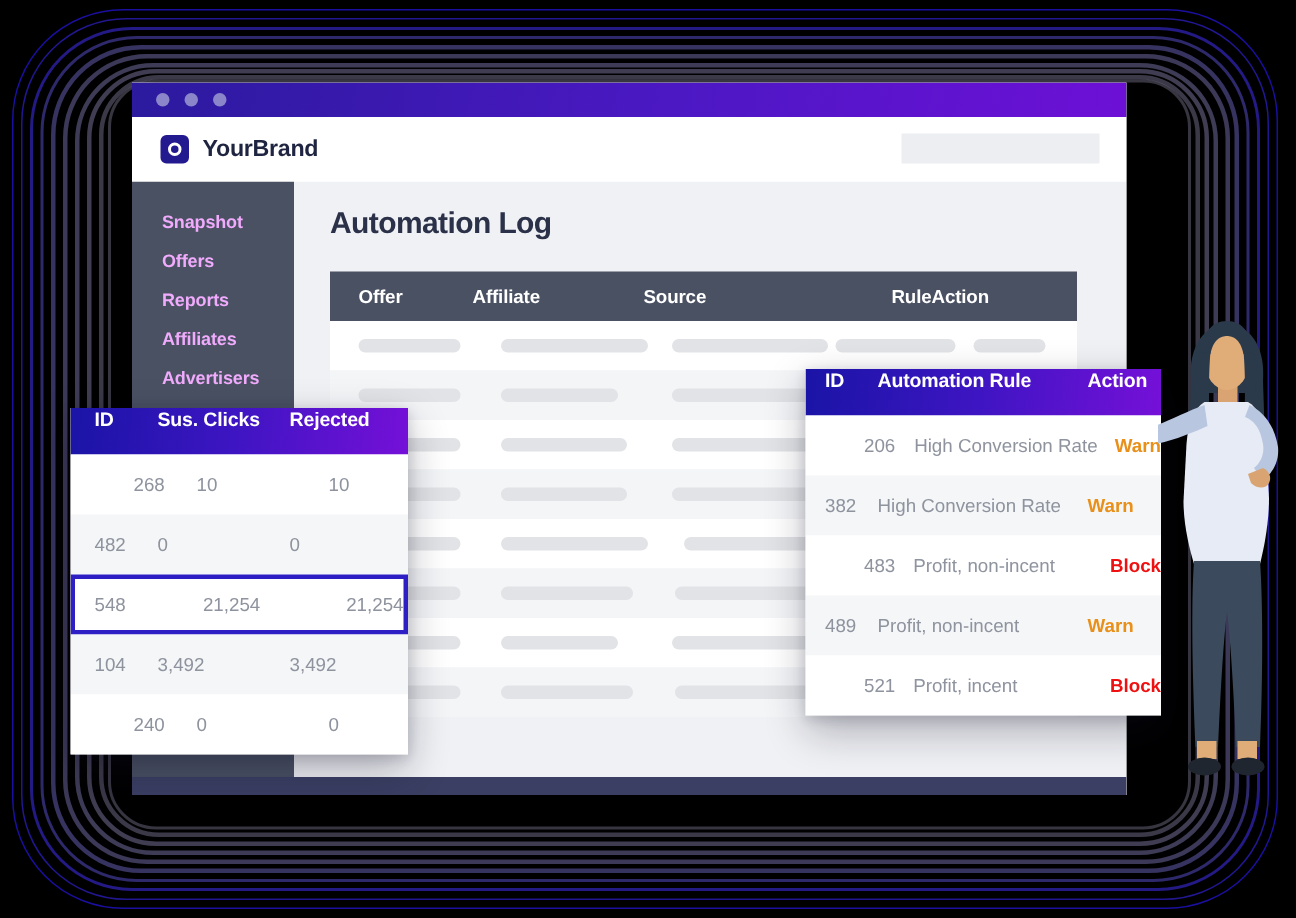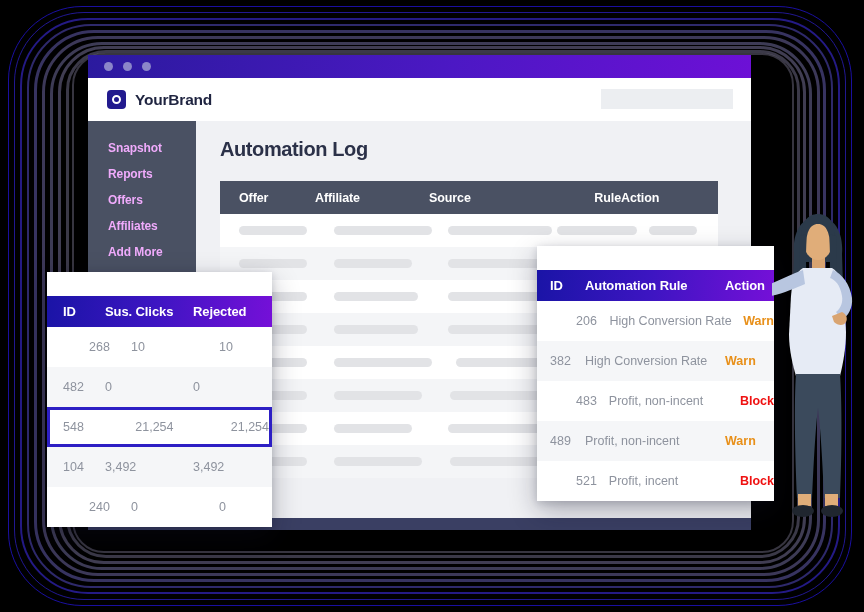--- a/index.html
+++ b/index.html
@@ -90,21 +90,21 @@
   .sk-bar { height: 9px; border-radius: 5px; background: #e2e3e6; }
 
   
   .float-card {
     position: absolute; background: #ffffff;
     box-shadow: 0 10px 26px rgba(15,18,40,0.30), 0 2px 8px rgba(15,18,40,0.16);
     overflow: hidden;
   }
   .card-head {
     background: linear-gradient(95deg, #1a14a6 0%, #3d15c2 48%, #7510d8 100%);
-    height: 31px; display: flex; align-items: center; margin-top: 24px;
+    height: 31px; display: flex; align-items: flex-start;
   }
   .card-head .th {
     color: #ffffff; font-size: 13px; font-weight: bold; letter-spacing: -0.1px;
   }
   .card-row { height: 40px; display: flex; align-items: center; font-size: 12.5px; }
   .card-row.odd { background: #ffffff; padding-left: 26px; }
   .card-row.even { background: #f5f6f8; }
   .card-row .td { color: #8e939e; }
   .card-row.selected {
     border: 3px solid #2d1fc4; background: #ffffff; gap: 48px;
@@ -158,23 +158,24 @@
         </span>
         <span id="brand-name">YourBrand</span>
       </div>
       <div id="search-box" title=""></div>
     </div>
 
     <div id="body-area">
 
       <nav id="sidebar">
         <div class="side-item">Snapshot</div>
+        <div class="side-item">Offers</div>
         <div class="side-item">Reports</div>
-        <div class="side-item">Offers</div>
         <div class="side-item">Affiliates</div>
+        <div class="side-item">Advertisers</div>
         <div class="side-item">Add More</div>
       </nav>
 
       <main id="content">
         <div id="page-title">Automation Log</div>
 
         <div id="main-table">
           <div id="main-head">
             <span class="th" style="width:95px;padding-left:19px;">Offer</span>
             <span class="th" style="width:114px;">Affiliate</span>

